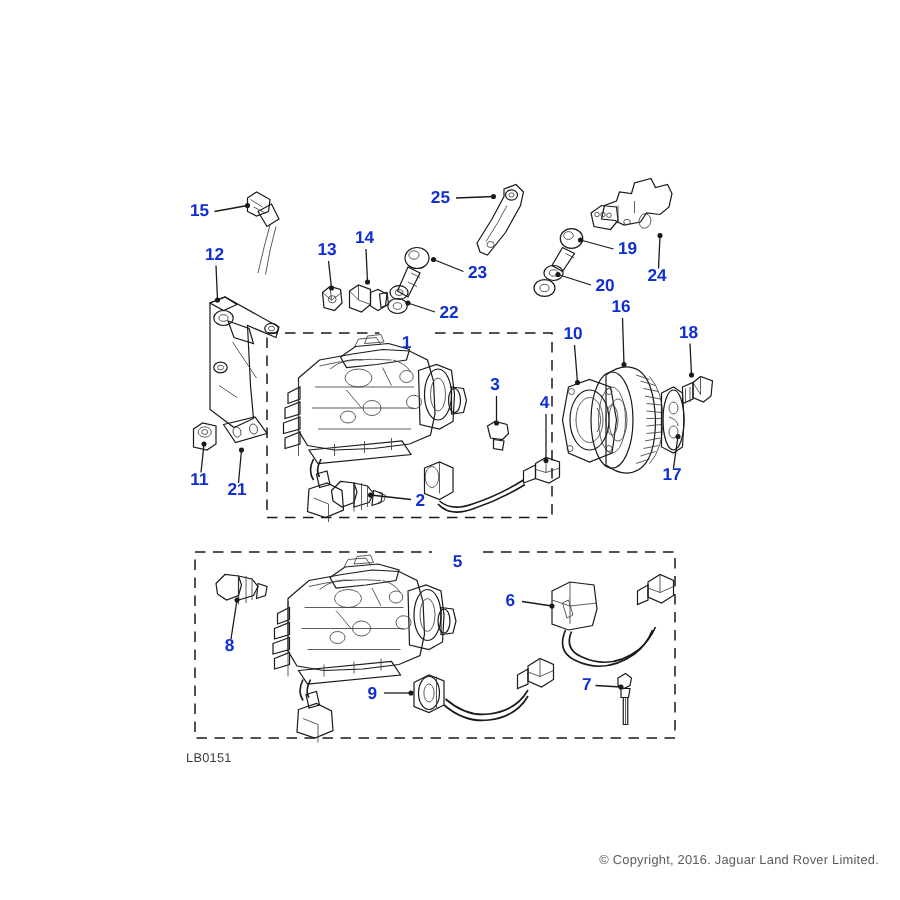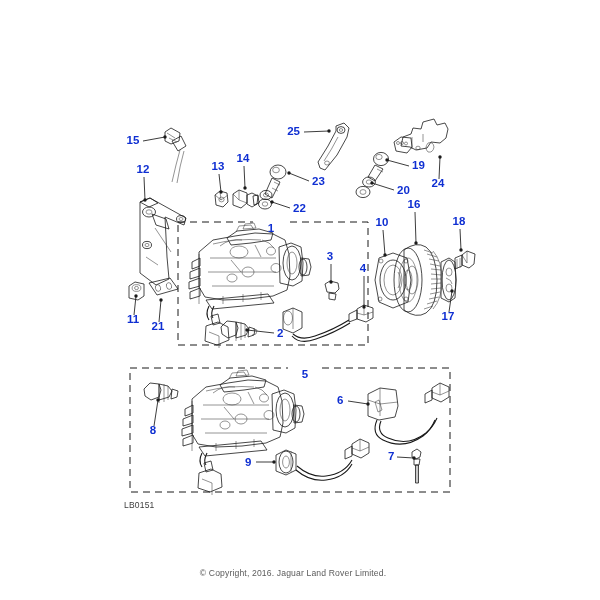--- a/index.html
+++ b/index.html
@@ -5,21 +5,21 @@
   html,body{margin:0;padding:0;background:#ffffff;}
   body{width:600px;height:600px;position:relative;
        font-family:"Liberation Sans","DejaVu Sans",sans-serif;
        -webkit-font-smoothing:antialiased;}
   #stage{position:absolute;inset:0;width:600px;height:600px;overflow:hidden;background:#fff;}
   svg{position:absolute;top:0;left:0;width:600px;height:600px;}
   .callout-num{font-family:"Liberation Sans","DejaVu Sans",sans-serif;
                font-size:11.5px;font-weight:bold;fill:#0f2fd2;}
   .dwg-code{font-family:"Liberation Sans","DejaVu Sans",sans-serif;
             font-size:8.5px;fill:#3c3c3c;letter-spacing:.2px;}
-  .copyright{position:absolute;left:0;right:14px;top:568px;text-align:center;
+  .copyright{position:absolute;left:0;right:14px;top:568px;text-align:right;
              font-size:8.6px;color:#5b5b5b;letter-spacing:.15px;}
   .ln{stroke:#1a1a1a;fill:none;stroke-width:.8;}
   .ln-th{stroke:#1a1a1a;fill:none;stroke-width:1.1;}
   .ln-fine{stroke:#3a3a3a;fill:none;stroke-width:.55;}
   .lead{stroke:#1a1a1a;fill:none;stroke-width:.85;}
   .dash-box{fill:none;stroke:#1a1a1a;stroke-width:1;stroke-dasharray:7 5;}
 </style>
 </head>
 <body>
 

